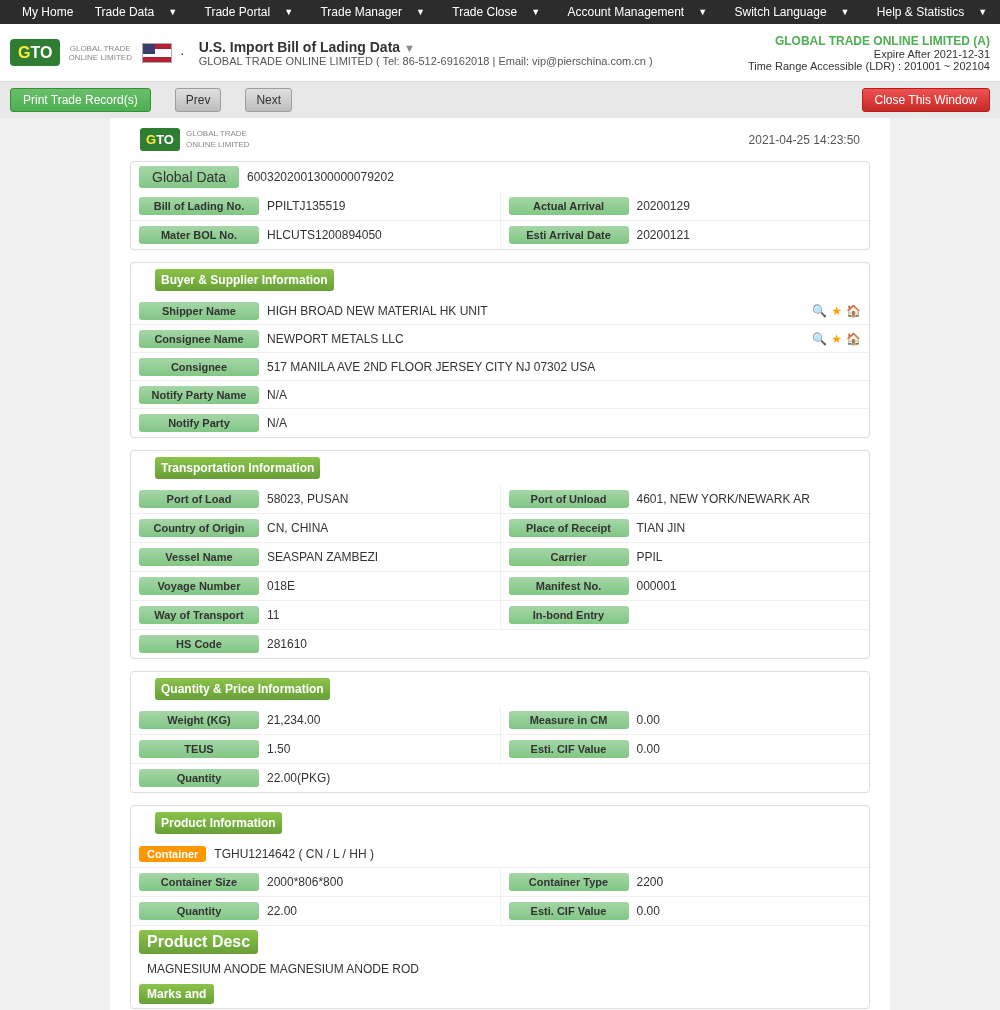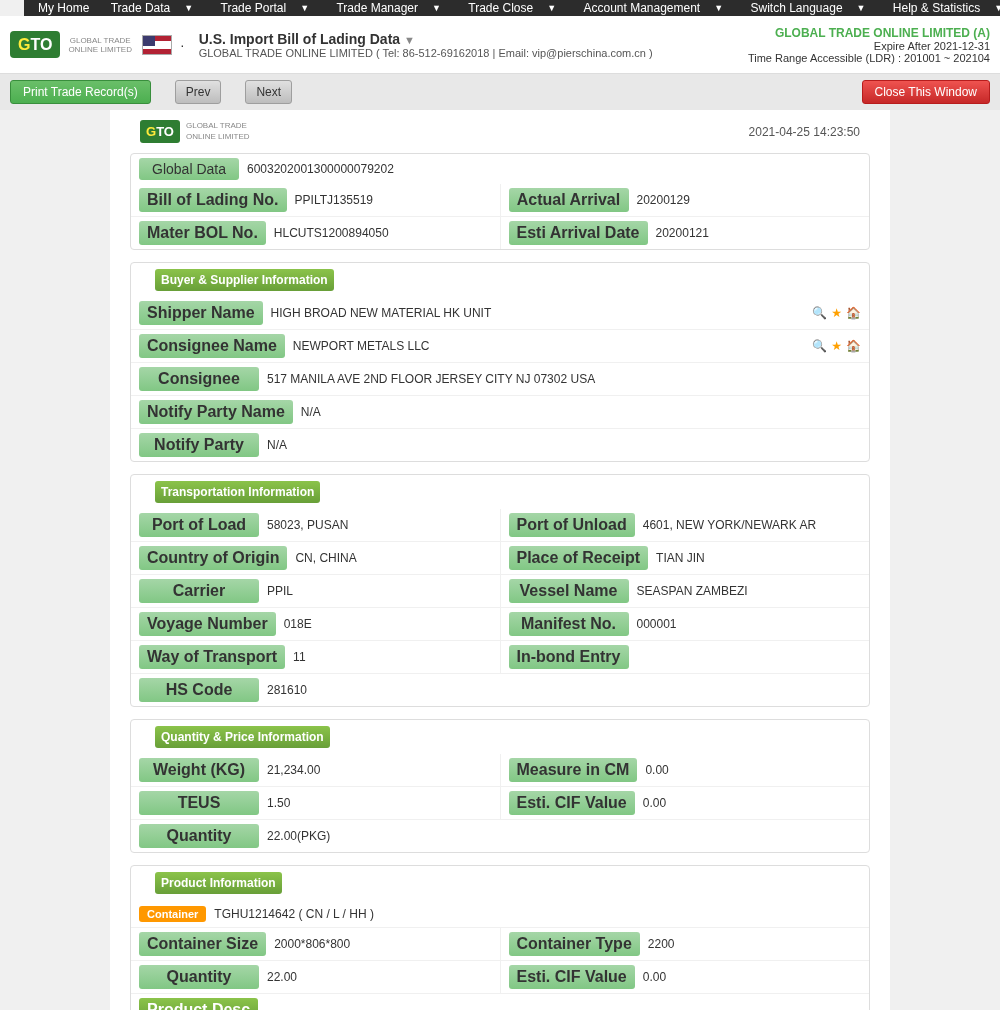--- a/index.html
+++ b/index.html
@@ -4,24 +4,23 @@
   <style>
     * { margin: 0; padding: 0; box-sizing: border-box; }
     body { font-family: Arial, sans-serif; font-size: 12px; background: #f0f0f0; width: 1000px; }
 
     
     .top-nav {
       background: #2c2c2c;
       color: #fff;
       display: flex;
       align-items: center;
-      padding: 0 8px;
-      height: 16px;
-      font-size: 12px;
-      margin-left: 24px;
+      padding: 0 16px;
+      height: 24px;
+      font-size: 12px;
     }
     .top-nav a, .top-nav span {
       color: #fff;
       text-decoration: none;
       padding: 0 6px;
       cursor: pointer;
       white-space: nowrap;
     }
     .top-nav .spacer { flex: 1; }
     .top-nav .nav-item { display: flex; align-items: center; }
@@ -127,21 +126,21 @@
       display: flex;
       align-items: center;
       padding: 4px 8px;
       border-bottom: 1px solid #f0f0f0;
       min-height: 28px;
     }
     .field-row:last-child { border-bottom: none; }
     .field-label {
       background: linear-gradient(to bottom, #a5d6a7, #81c784);
       color: #333;
-      font-size: 16px;
+      font-size: 11px;
       font-weight: bold;
       padding: 3px 8px;
       border-radius: 3px;
       min-width: 120px;
       text-align: center;
       white-space: nowrap;
     }
     .field-value {
       margin-left: 8px;
       color: #333;
@@ -382,26 +381,26 @@
           <div class="field-label">Country of Origin</div>
           <div class="field-value">CN, CHINA</div>
         </div>
         <div class="half-cell">
           <div class="field-label">Place of Receipt</div>
           <div class="field-value">TIAN JIN</div>
         </div>
       </div>
       <div class="two-col-row">
         <div class="half-cell">
+          <div class="field-label">Vessel Name</div>
+          <div class="field-value">SEASPAN ZAMBEZI</div>
+        </div>
+        <div class="half-cell">
           <div class="field-label">Carrier</div>
           <div class="field-value">PPIL</div>
-        </div>
-        <div class="half-cell">
-          <div class="field-label">Vessel Name</div>
-          <div class="field-value">SEASPAN ZAMBEZI</div>
         </div>
       </div>
       <div class="two-col-row">
         <div class="half-cell">
           <div class="field-label">Voyage Number</div>
           <div class="field-value">018E</div>
         </div>
         <div class="half-cell">
           <div class="field-label">Manifest No.</div>
           <div class="field-value">000001</div>

